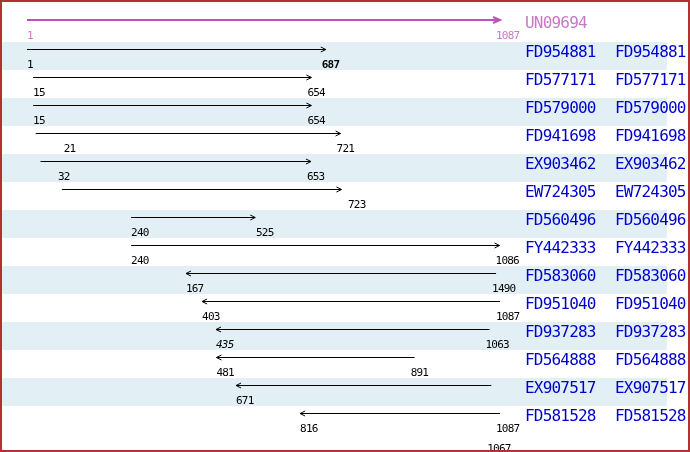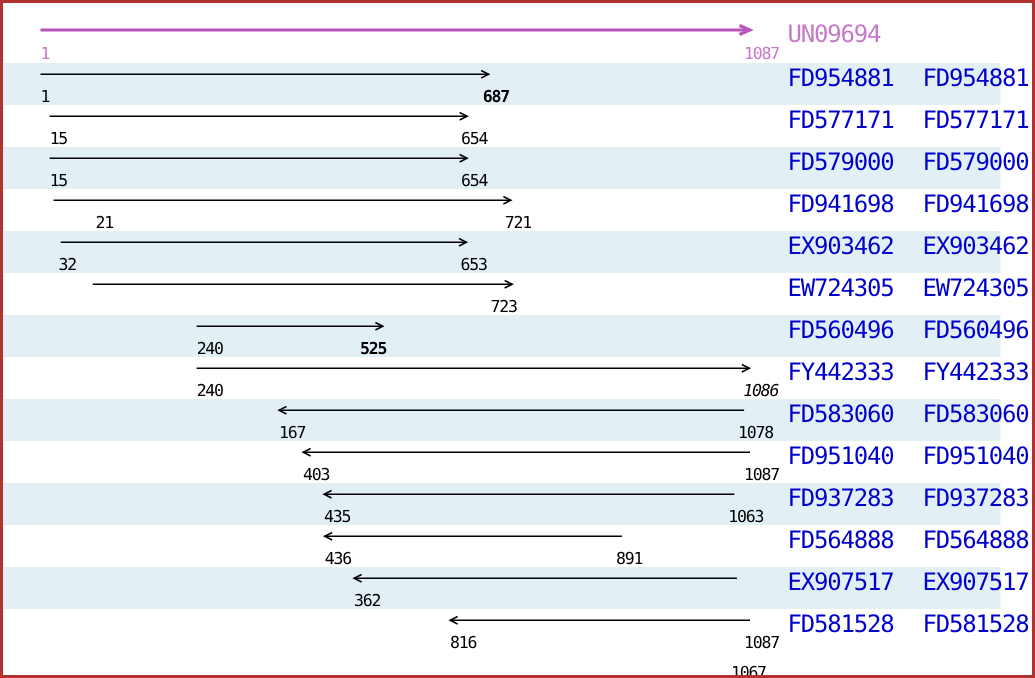--- a/index.html
+++ b/index.html
@@ -114,101 +114,101 @@
     <span class="num start" style="left: 33.7109px; margin-left: 28px;">21</span>
     <span class="num end" style="left: 334.591px;">721</span>
     <a class="acc col1">FD941698</a>
     <a class="acc col2">FD941698</a>
   </div>
       <div class="row band">
     <svg>
           <path d="M38.50184162062615 7.5 L308.9742173112339 7.5" class="black-arrow"></path>
           <path d="M303.9742173112339 5 L308.9742173112339 7.5 L303.9742173112339 10" class="black-arrow"></path>
         </svg>
-    <span class="num start" style="left: 37px;">32</span>
+    <span class="num start" style="left: 56px;">32</span>
     <span class="num end" style="left: 304.974px;">653</span>
     <a class="acc col1">EX903462</a>
     <a class="acc col2">EX903462</a>
   </div>
       <div class="row">
     <svg>
           <path d="M59.843462246777165 7.5 L339.4622467771639 7.5" class="black-arrow"></path>
           <path d="M334.4622467771639 5 L339.4622467771639 7.5 L334.4622467771639 10" class="black-arrow"></path>
         </svg>
     <span class="num start" style="left: 59.8435px; margin-top: 29px;">81</span>
-    <span class="num end" style="left: 325px;">723</span>
+    <span class="num end" style="left: 346px;">723</span>
     <a class="acc col1">EW724305</a>
     <a class="acc col2">EW724305</a>
   </div>
       <div class="row band">
     <svg>
           <path d="M129.09484346224679 7.5 L253.22467771639043 7.5" class="black-arrow"></path>
           <path d="M248.22467771639043 5 L253.22467771639043 7.5 L248.22467771639043 10" class="black-arrow"></path>
         </svg>
     <span class="num start" style="left: 129.095px;">240</span>
-    <span class="num end" style="left: 238px; font-weight: bold;">525</span>
+    <span class="num end" style="left: 254px;">525</span>
     <a class="acc col1">FD560496</a>
     <a class="acc col2">FD560496</a>
   </div>
       <div class="row">
     <svg>
           <path d="M129.09484346224679 7.5 L497.5644567219153 7.5" class="black-arrow"></path>
           <path d="M492.5644567219153 5 L497.5644567219153 7.5 L492.5644567219153 10" class="black-arrow"></path>
         </svg>
     <span class="num start" style="left: 129.095px;">240</span>
-    <span class="num end" style="left: 493.564px; font-style: italic;">1086</span>
+    <span class="num end" style="left: 493.564px;">1086</span>
     <a class="acc col1">FY442333</a>
     <a class="acc col2">FY442333</a>
   </div>
       <div class="row band">
     <svg>
           <path d="M183.9732965009208 7.5 L494.08011049723757 7.5" class="black-arrow"></path>
           <path d="M188.9732965009208 5 L183.9732965009208 7.5 L188.9732965009208 10" class="black-arrow"></path>
         </svg>
     <span class="num start" style="left: 183.973px;">167</span>
-    <span class="num end" style="left: 490.08px;">1078</span>
+    <span class="num end" style="left: 490.08px;">1490</span>
     <a class="acc col1">FD583060</a>
     <a class="acc col2">FD583060</a>
   </div>
       <div class="row">
     <svg>
           <path d="M200.08839779005524 7.5 L498 7.5" class="black-arrow"></path>
           <path d="M205.08839779005524 5 L200.08839779005524 7.5 L205.08839779005524 10" class="black-arrow"></path>
         </svg>
     <span class="num start" style="left: 200.088px;">403</span>
     <span class="num end" style="left: 494px;">1087</span>
     <a class="acc col1">FD951040</a>
     <a class="acc col2">FD951040</a>
   </div>
       <div class="row band">
     <svg>
           <path d="M214.02578268876613 7.5 L487.54696132596683 7.5" class="black-arrow"></path>
           <path d="M219.02578268876613 5 L214.02578268876613 7.5 L219.02578268876613 10" class="black-arrow"></path>
         </svg>
-    <span class="num start" style="left: 214.026px;">435</span>
+    <span class="num start" style="left: 214.026px; font-style: italic;">435</span>
     <span class="num end" style="left: 483.547px;">1063</span>
     <a class="acc col1">FD937283</a>
     <a class="acc col2">FD937283</a>
   </div>
       <div class="row">
     <svg>
           <path d="M214.46132596685084 7.5 L412.63351749539595 7.5" class="black-arrow"></path>
           <path d="M219.46132596685084 5 L214.46132596685084 7.5 L219.46132596685084 10" class="black-arrow"></path>
         </svg>
-    <span class="num start" style="left: 214.461px;">436</span>
+    <span class="num start" style="left: 214.461px;">481</span>
     <span class="num end" style="left: 408.634px; text-align: right;">891</span>
     <a class="acc col1">FD564888</a>
     <a class="acc col2">FD564888</a>
   </div>
       <div class="row band">
     <svg>
           <path d="M234.060773480663 7.5 L489.2891344383057 7.5" class="black-arrow"></path>
           <path d="M239.060773480663 5 L234.060773480663 7.5 L239.060773480663 10" class="black-arrow"></path>
         </svg>
-    <span class="num start" style="left: 234.061px;">362</span>
+    <span class="num start" style="left: 234.061px;">671</span>
     <span class="num end" style="left: 485.289px; margin-top: 48px;">1067</span>
     <a class="acc col1">EX907517</a>
     <a class="acc col2">EX907517</a>
   </div>
       <div class="row">
     <svg>
           <path d="M298.085635359116 7.5 L498 7.5" class="black-arrow"></path>
           <path d="M303.085635359116 5 L298.085635359116 7.5 L303.085635359116 10" class="black-arrow"></path>
         </svg>
     <span class="num start" style="left: 298.086px;">816</span>

